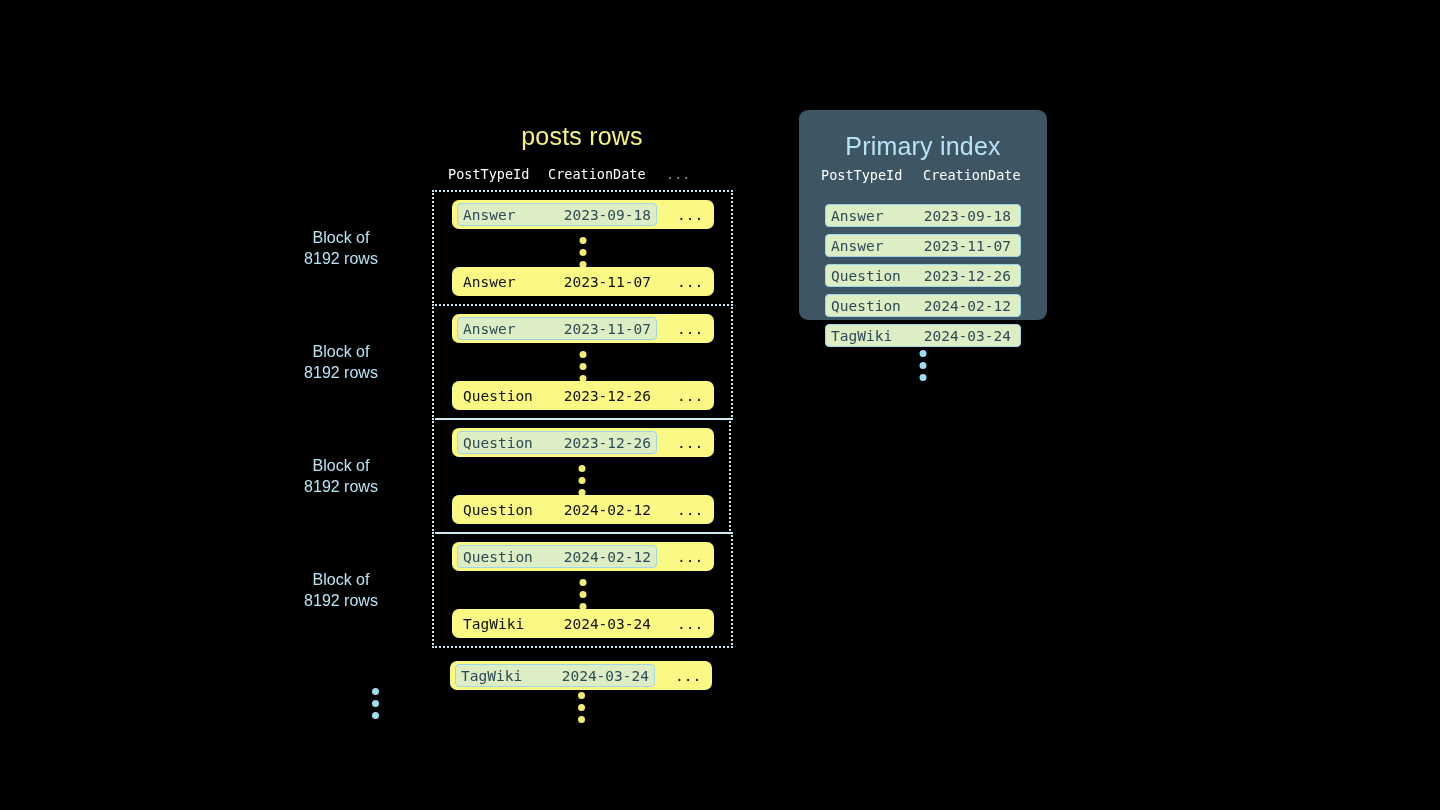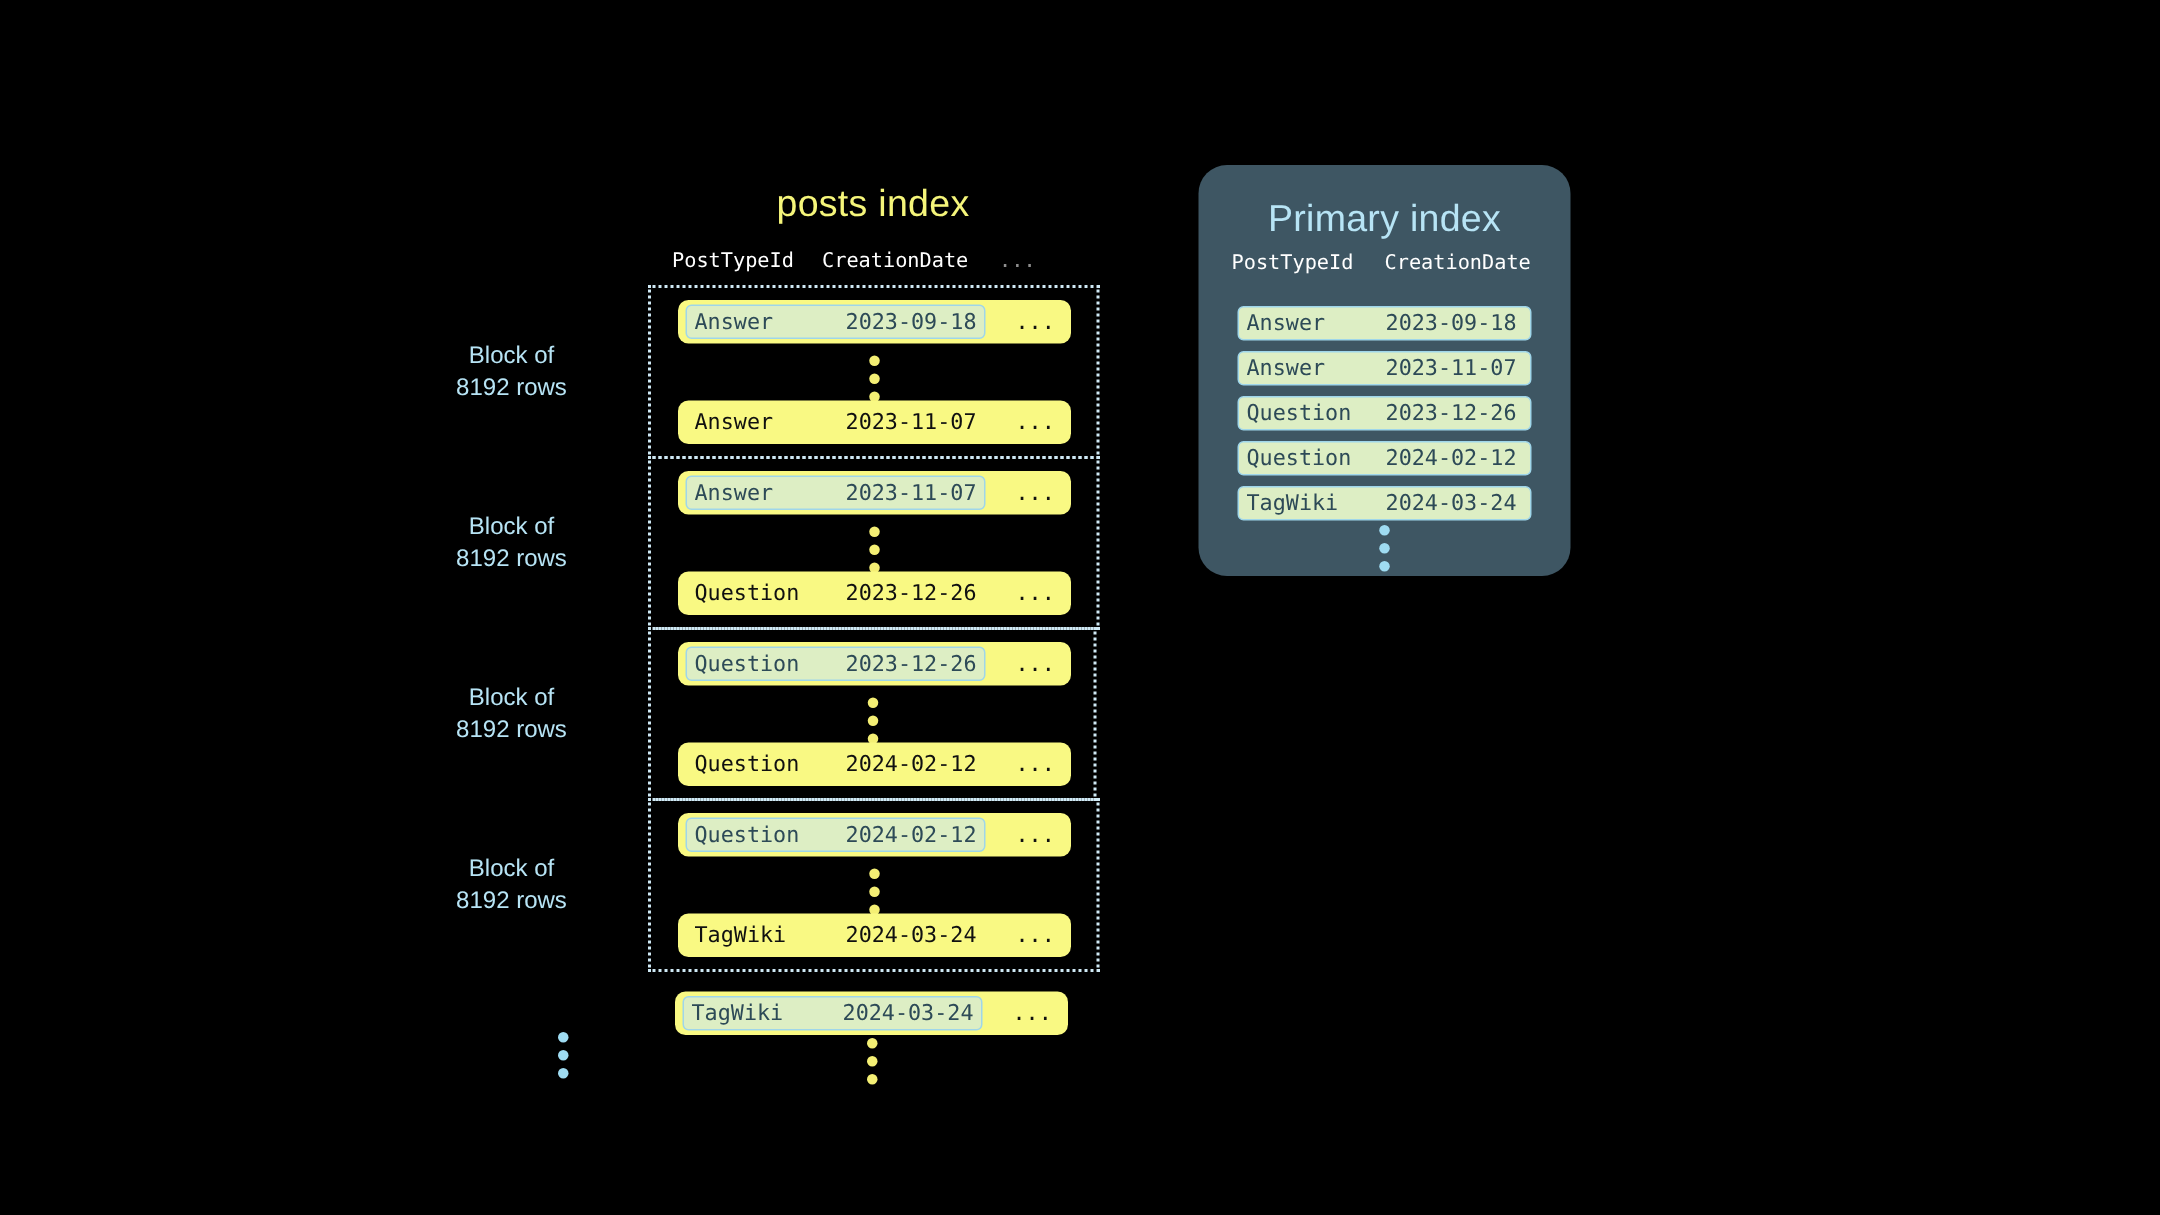--- a/index.html
+++ b/index.html
@@ -138,23 +138,23 @@
   
   #tail-row { left: 450px; top: 661px; }
   #tail-dots { left: 578px; top: 692px; }
   #side-dots { left: 372px; top: 688px; }
 
   
   #primary-index-panel {
     left: 799px;
     top: 110px;
     width: 248px;
-    height: 274px;
+    height: 210px;
     background: #3e5663;
-    border-radius: 19px;
+    border-radius: 9px;
   }
   #primary-index-title {
     position: absolute;
     left: 0;
     top: 22px;
     width: 100%;
     text-align: center;
     font-size: 25px;
     color: #b7e4f5;
     letter-spacing: 0.2px;
@@ -199,21 +199,21 @@
   #primary-index-dots {
     position: absolute;
     left: 50%;
     transform: translateX(-50%);
     top: 240px;
   }
 </style>
 </head>
 <body>
 
-<div class="abs" id="posts-table-title">posts index</div>
+<div class="abs" id="posts-table-title">posts rows</div>
 
 <div class="abs" id="posts-table-header">
   <span class="col-posttype">PostTypeId</span>
   <span class="col-creation">CreationDate</span>
   <span class="col-rest">...</span>
 </div>
 
 <div class="abs" id="blocks-wrap">
 
   <div class="block">

